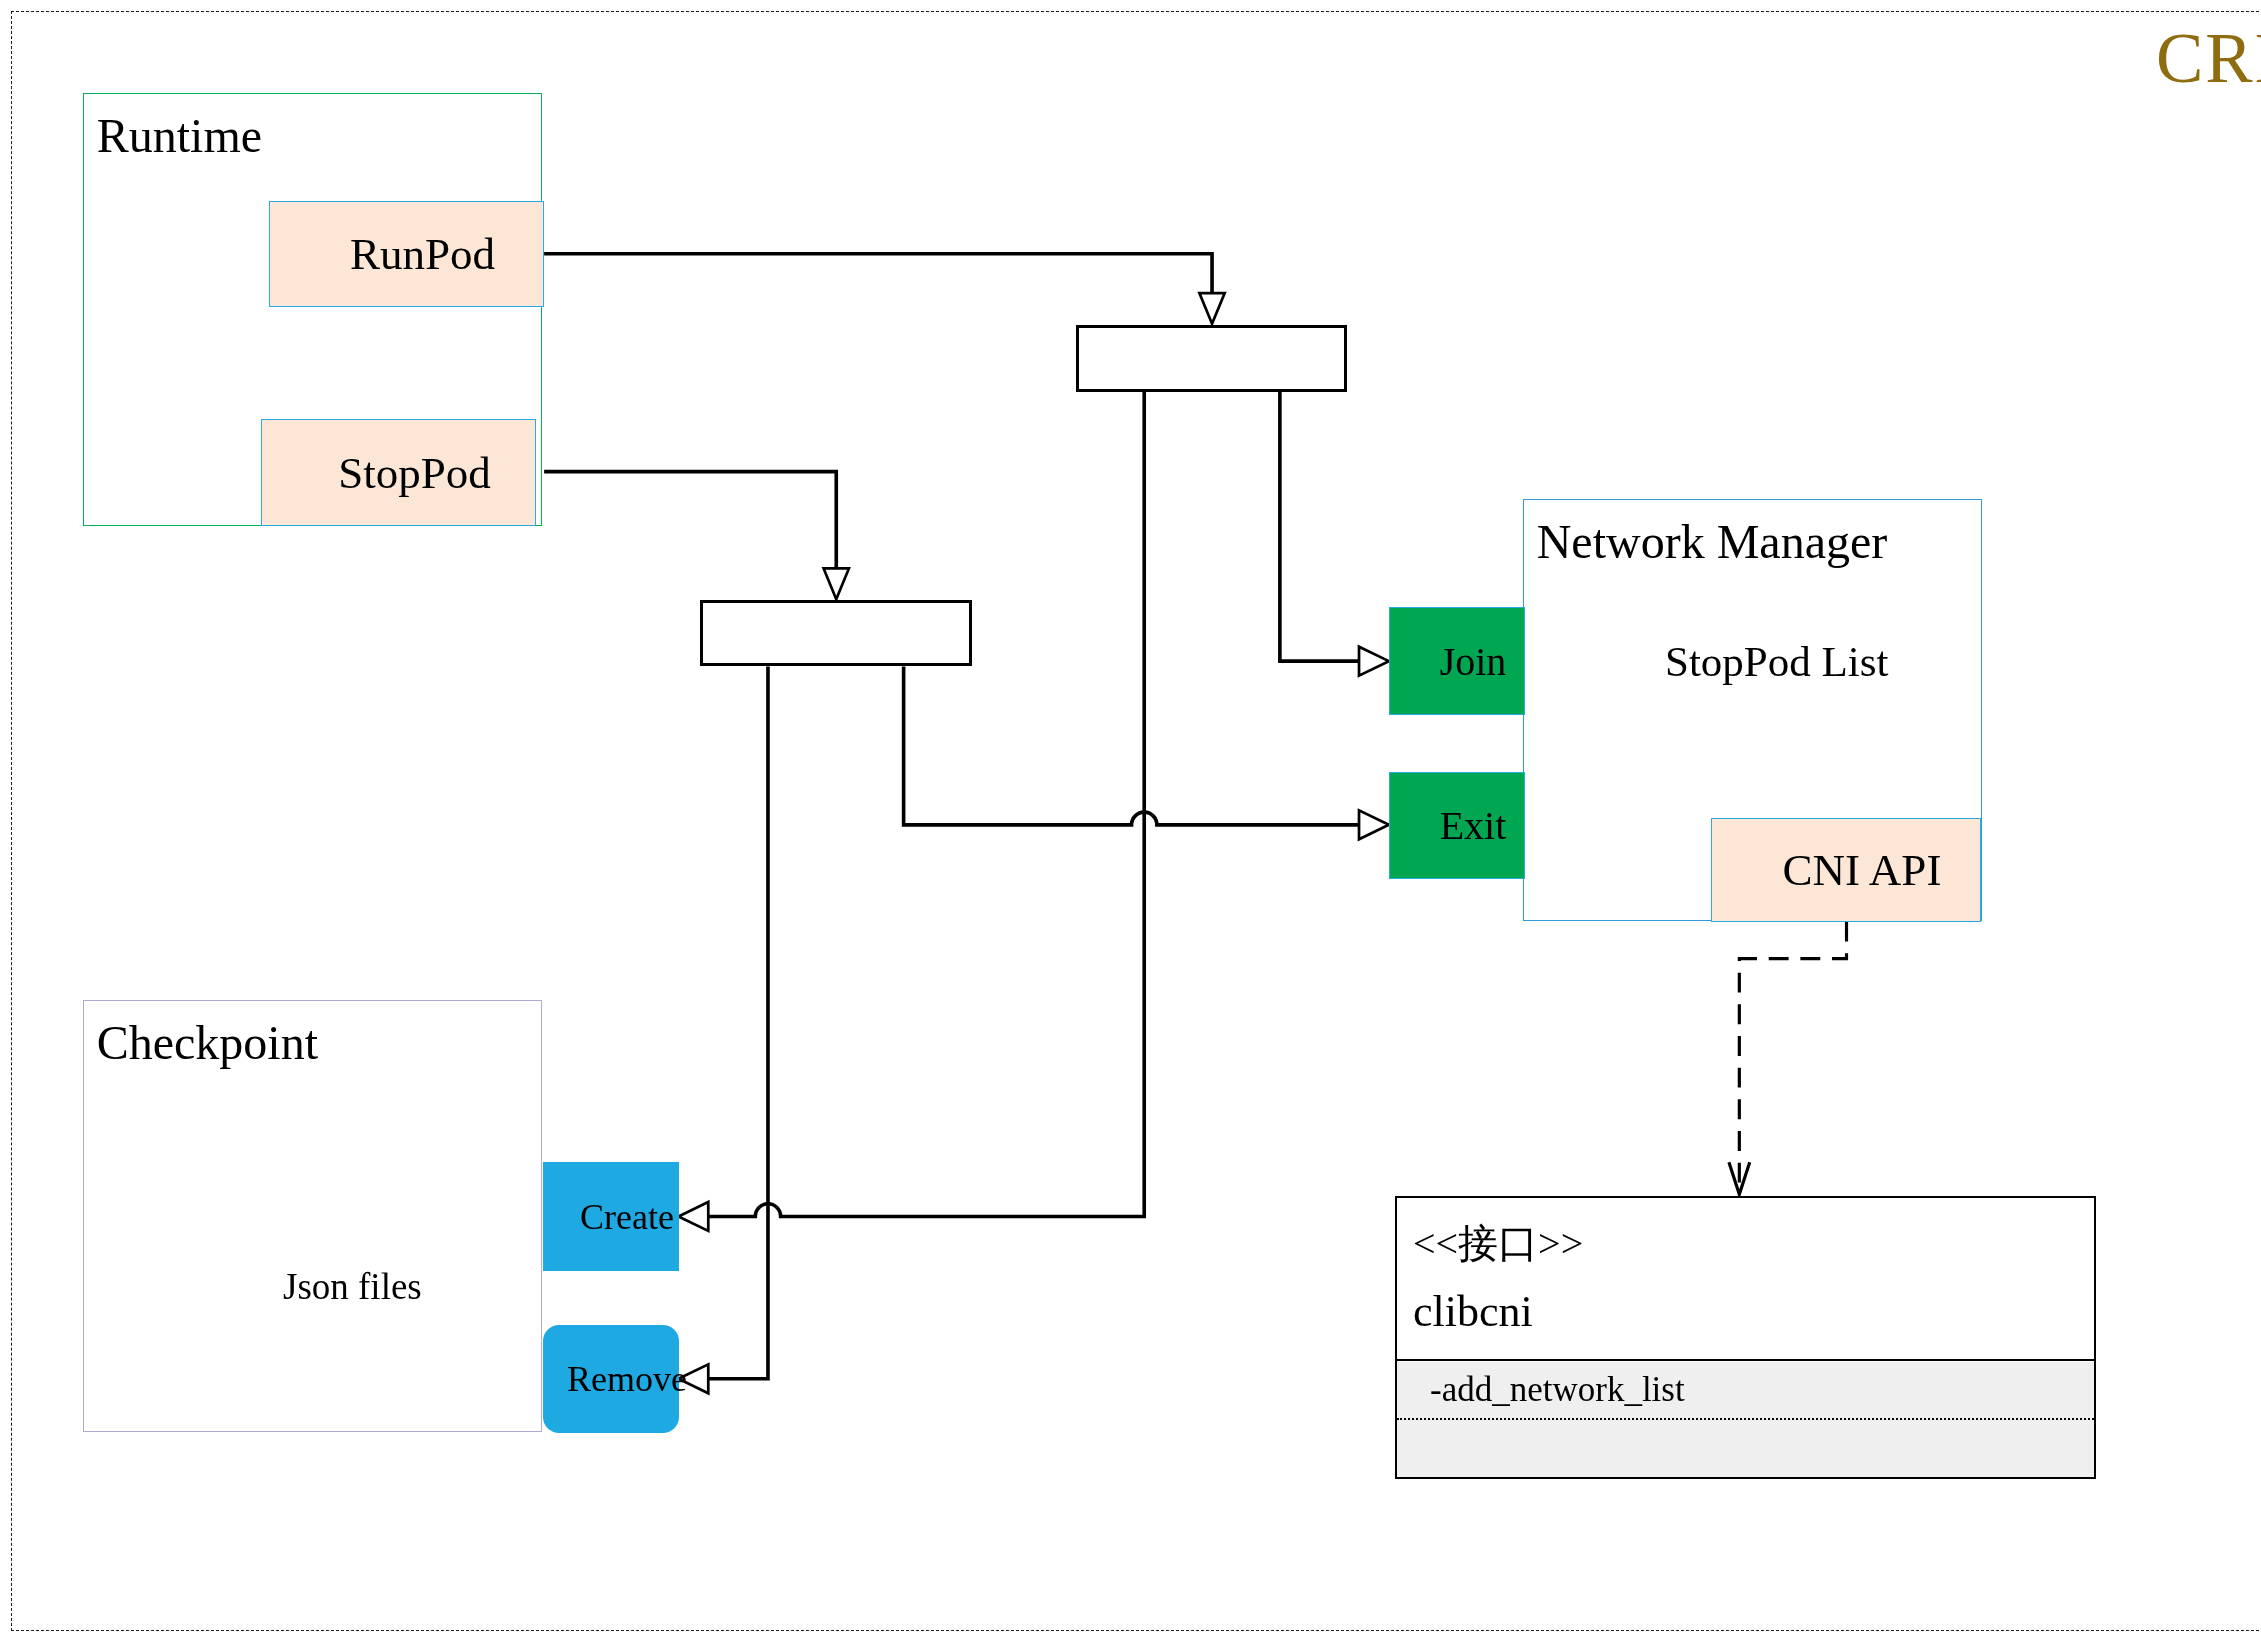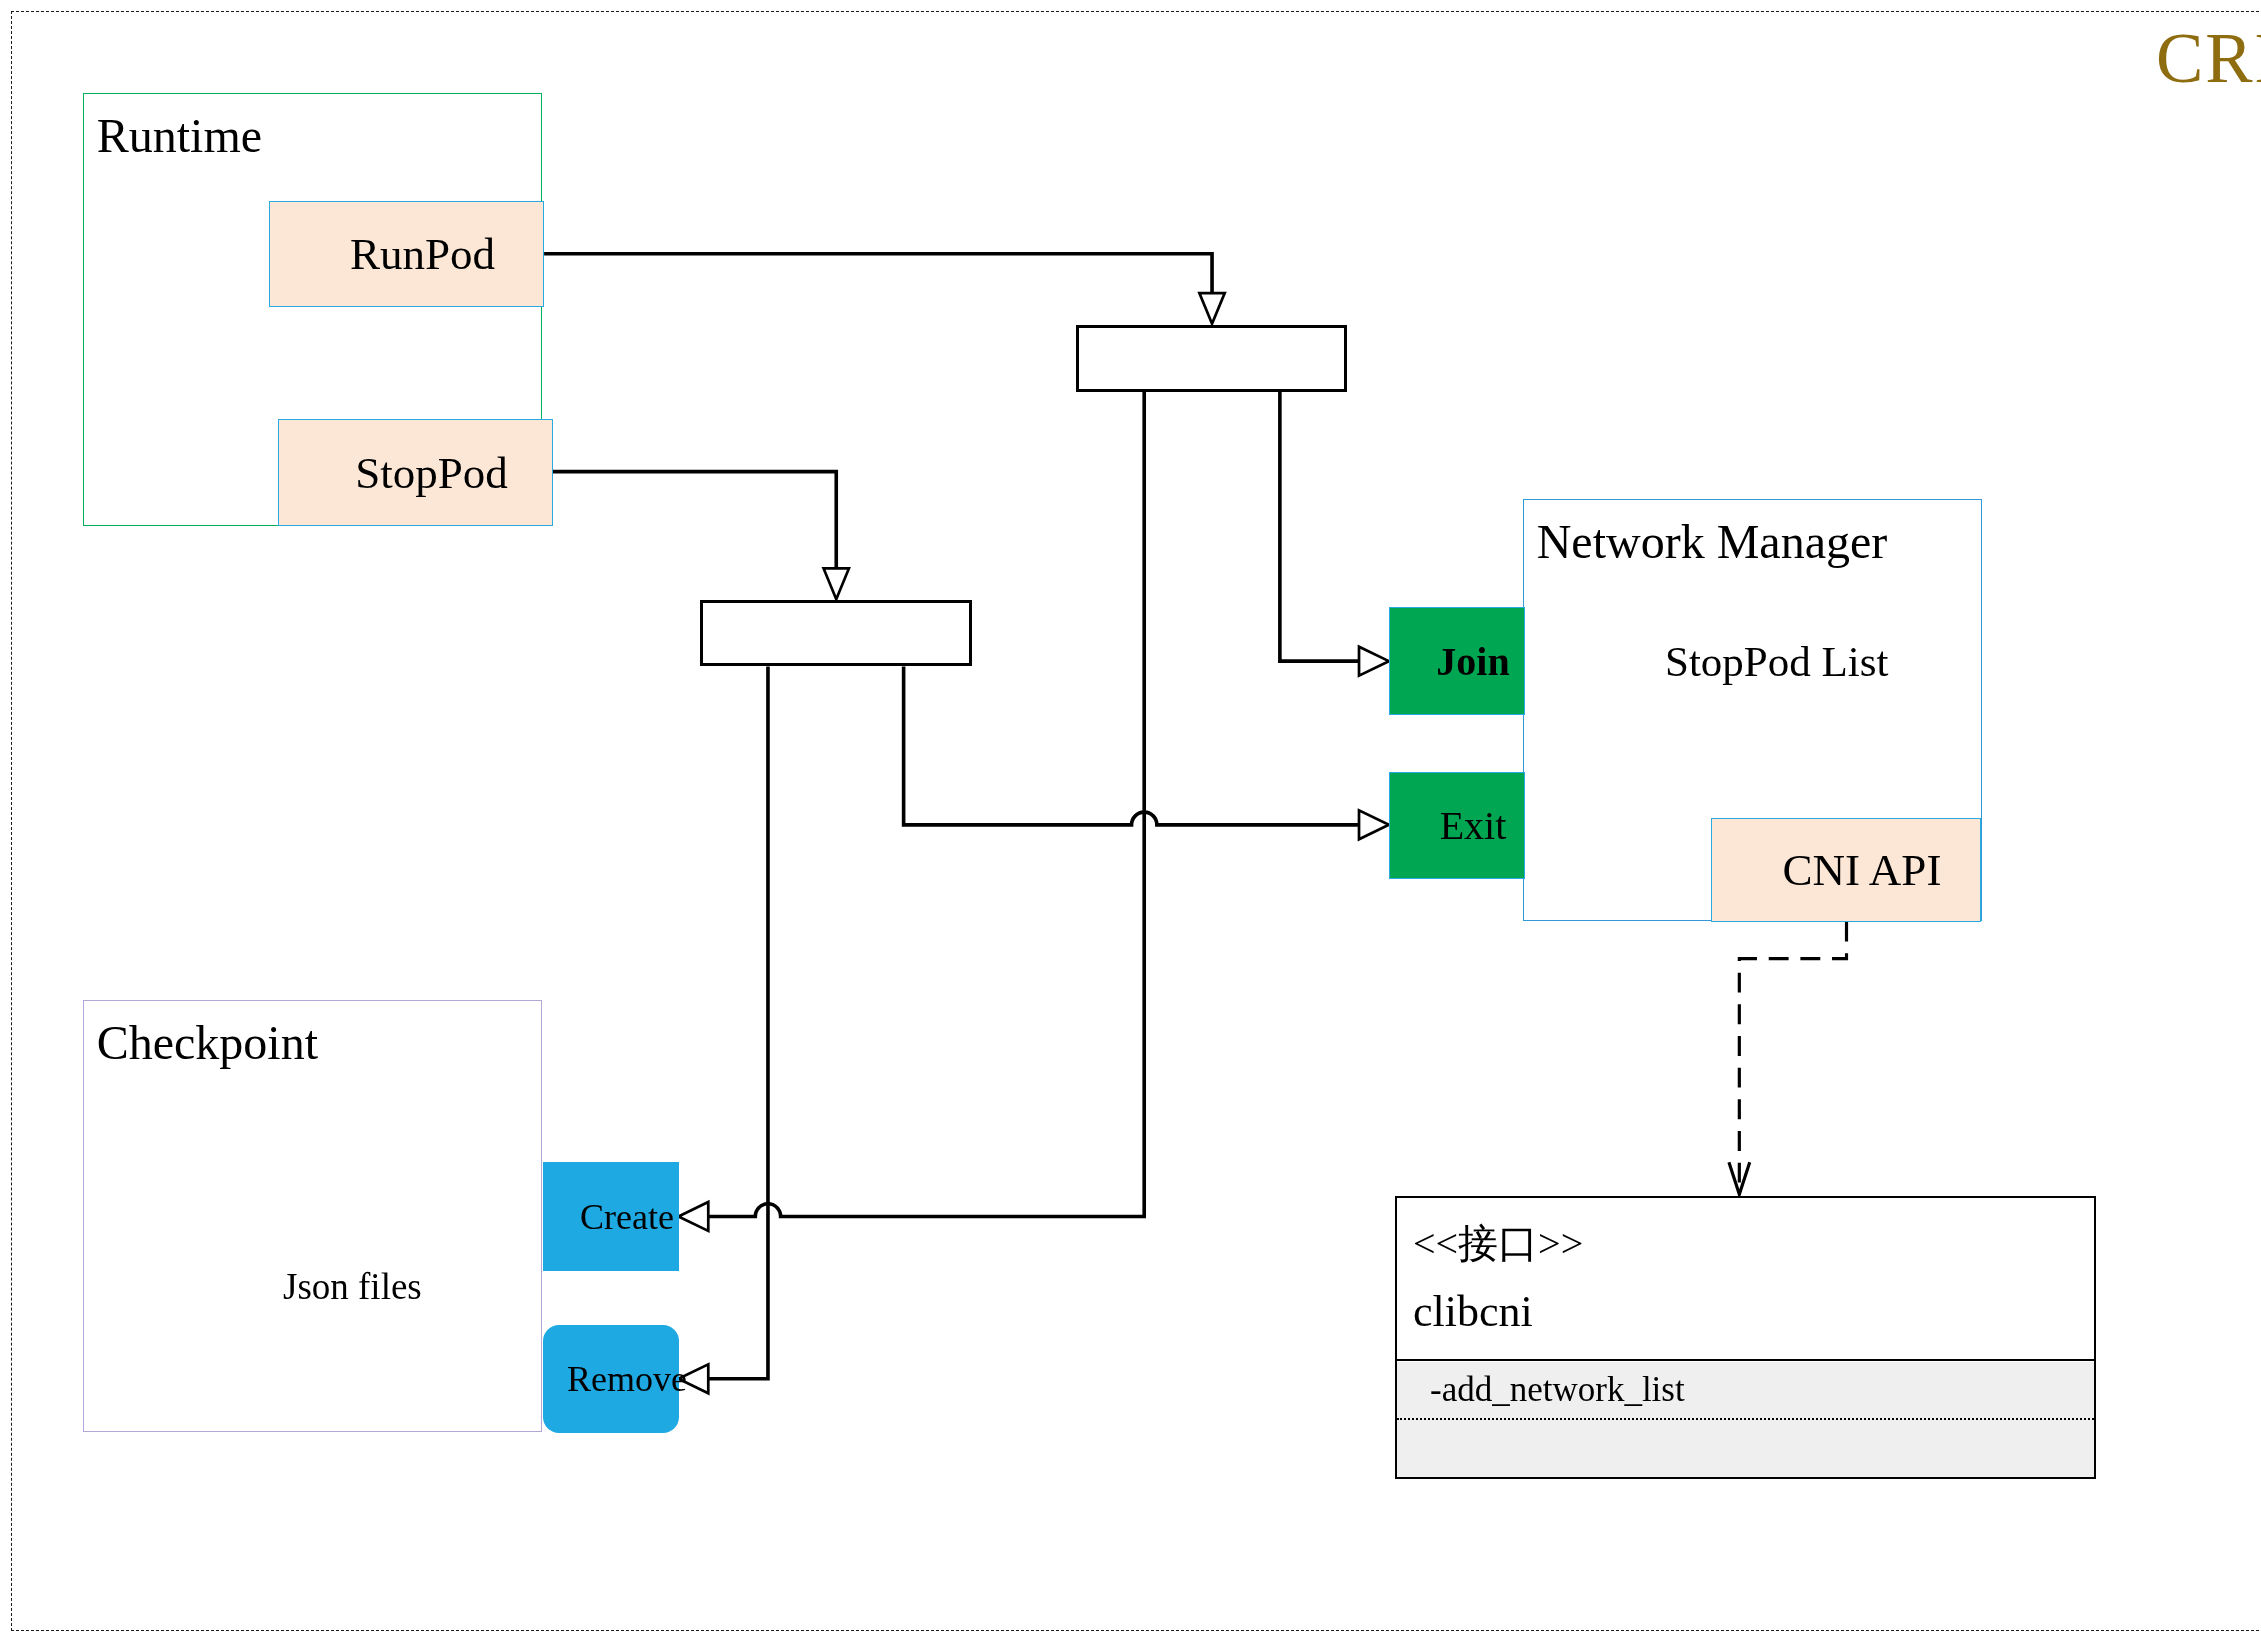--- a/index.html
+++ b/index.html
@@ -13,22 +13,22 @@
   #runtime-box{left:83px;top:93px;width:459px;height:433px;border:1.4px solid #00b05a;}
   #network-manager-box{left:1523px;top:499px;width:459px;height:422px;border:1.4px solid #3399d9;}
   #checkpoint-box{left:83px;top:1000px;width:459px;height:432px;border:1.4px solid #b4a7d6;}
   .group-label{position:absolute;left:12.7px;top:13.6px;font-size:48px;white-space:nowrap;}
   
   .node{display:flex;align-items:center;justify-content:center;box-sizing:border-box;white-space:nowrap;padding-left:32px;}
   .peach{background:#fce7d6;border:1.4px solid #29abe2;font-size:45px;}
   .green{background:#00a651;border:1.4px solid #29abe2;font-size:40px;}
   .cyan {background:#1fa9e2;font-size:36px;}
   #runpod-node {left:269px;top:201px;width:275px;height:106px;}
-  #stoppod-node{left:278px;top:419px;width:275px;height:107px;}
-  #join-node   {left:1389px;top:607px;width:136px;height:108px;font-weight:bold;}
+  #stoppod-node{left:261px;top:419px;width:275px;height:107px;}
+  #join-node   {left:1389px;top:607px;width:136px;height:108px;}
   #exit-node   {left:1389px;top:772px;width:136px;height:107px;}
   #cniapi-node {left:1711px;top:818px;width:270px;height:104px;}
   #create-node {left:543px;top:1162px;width:136px;height:109px;}
   #remove-node {left:543px;top:1325px;width:136px;height:108px;border-radius:16px;}
   
   .junction{background:#fff;border:3.2px solid #000;box-sizing:border-box;}
   #junction-a{left:1076px;top:325px;width:271px;height:67px;}
   #junction-b{left:700px;top:600px;width:272px;height:66px;}
   
   #network-list-label{left:1665px;top:637px;font-size:43px;white-space:nowrap;}

